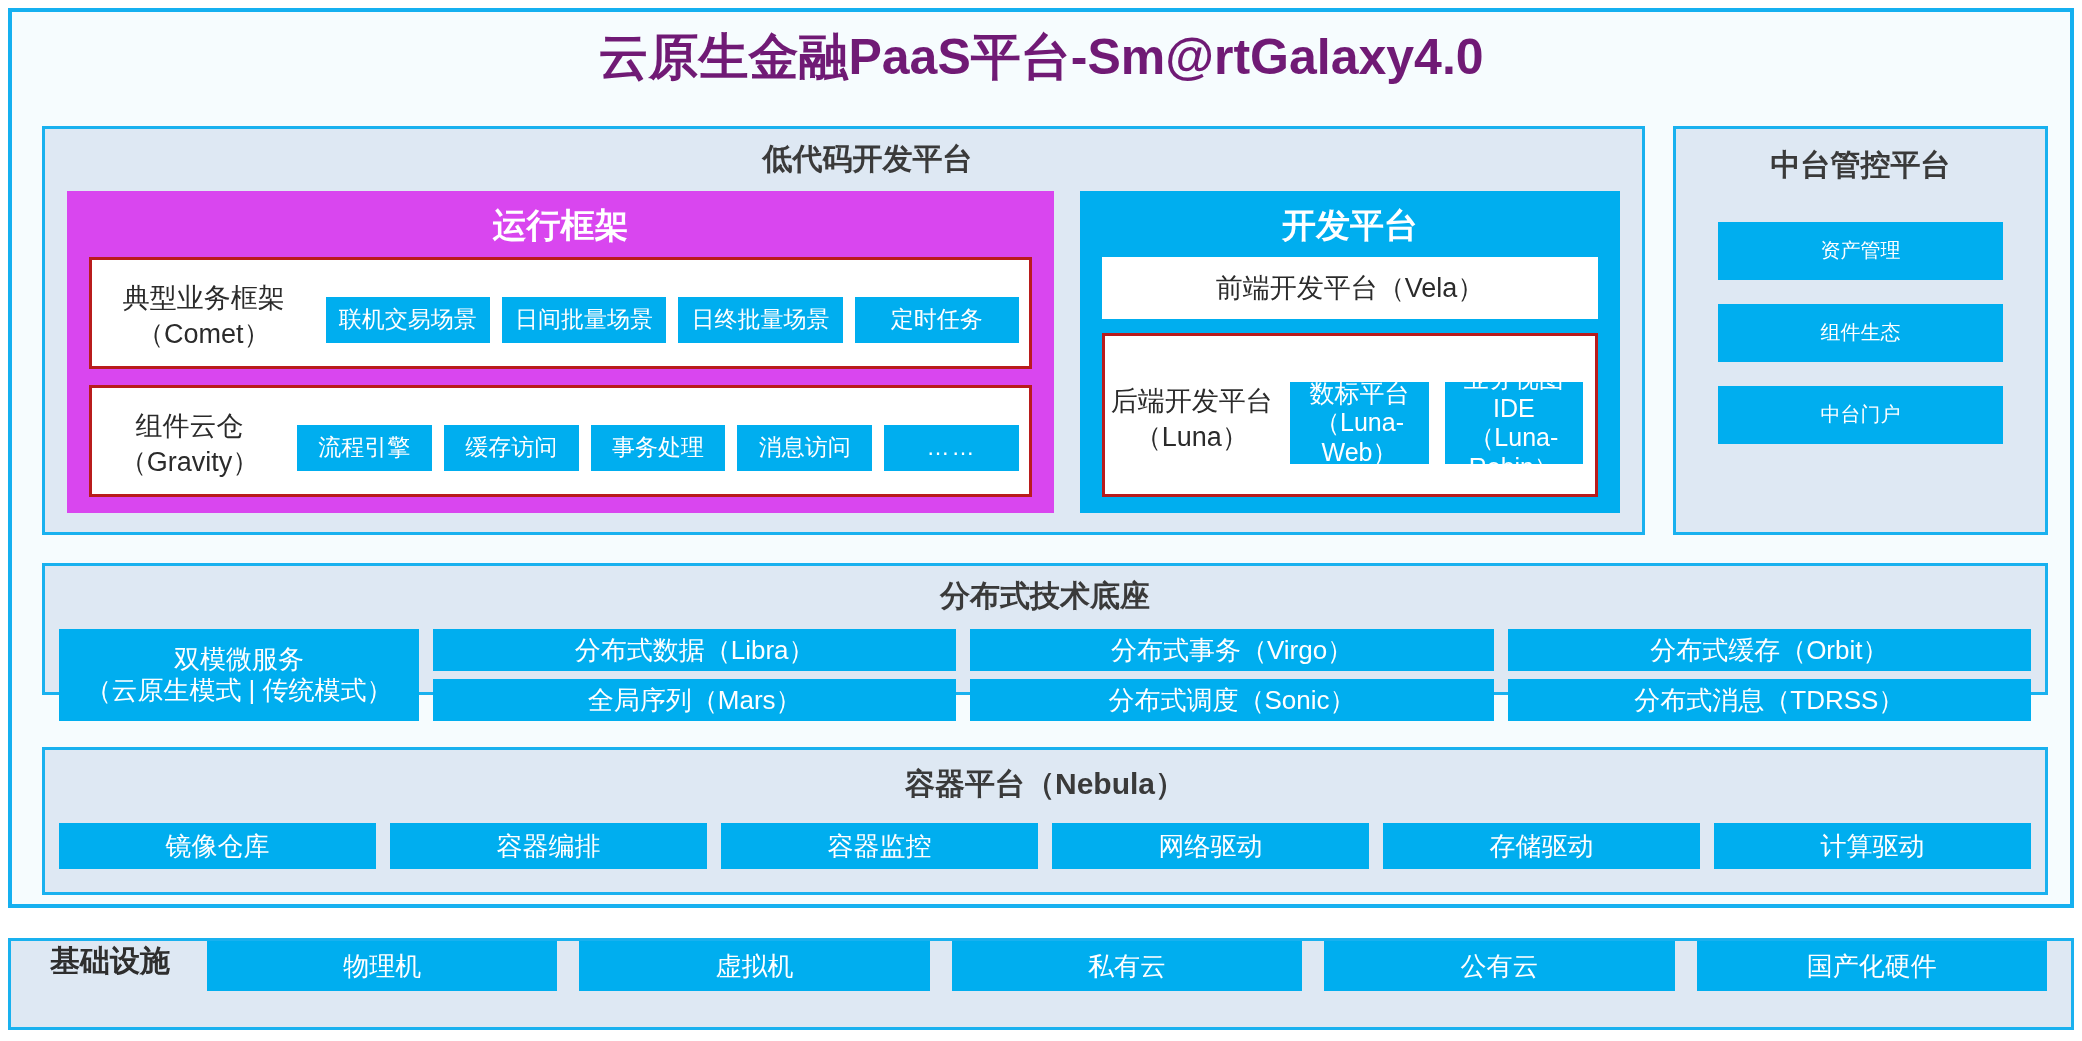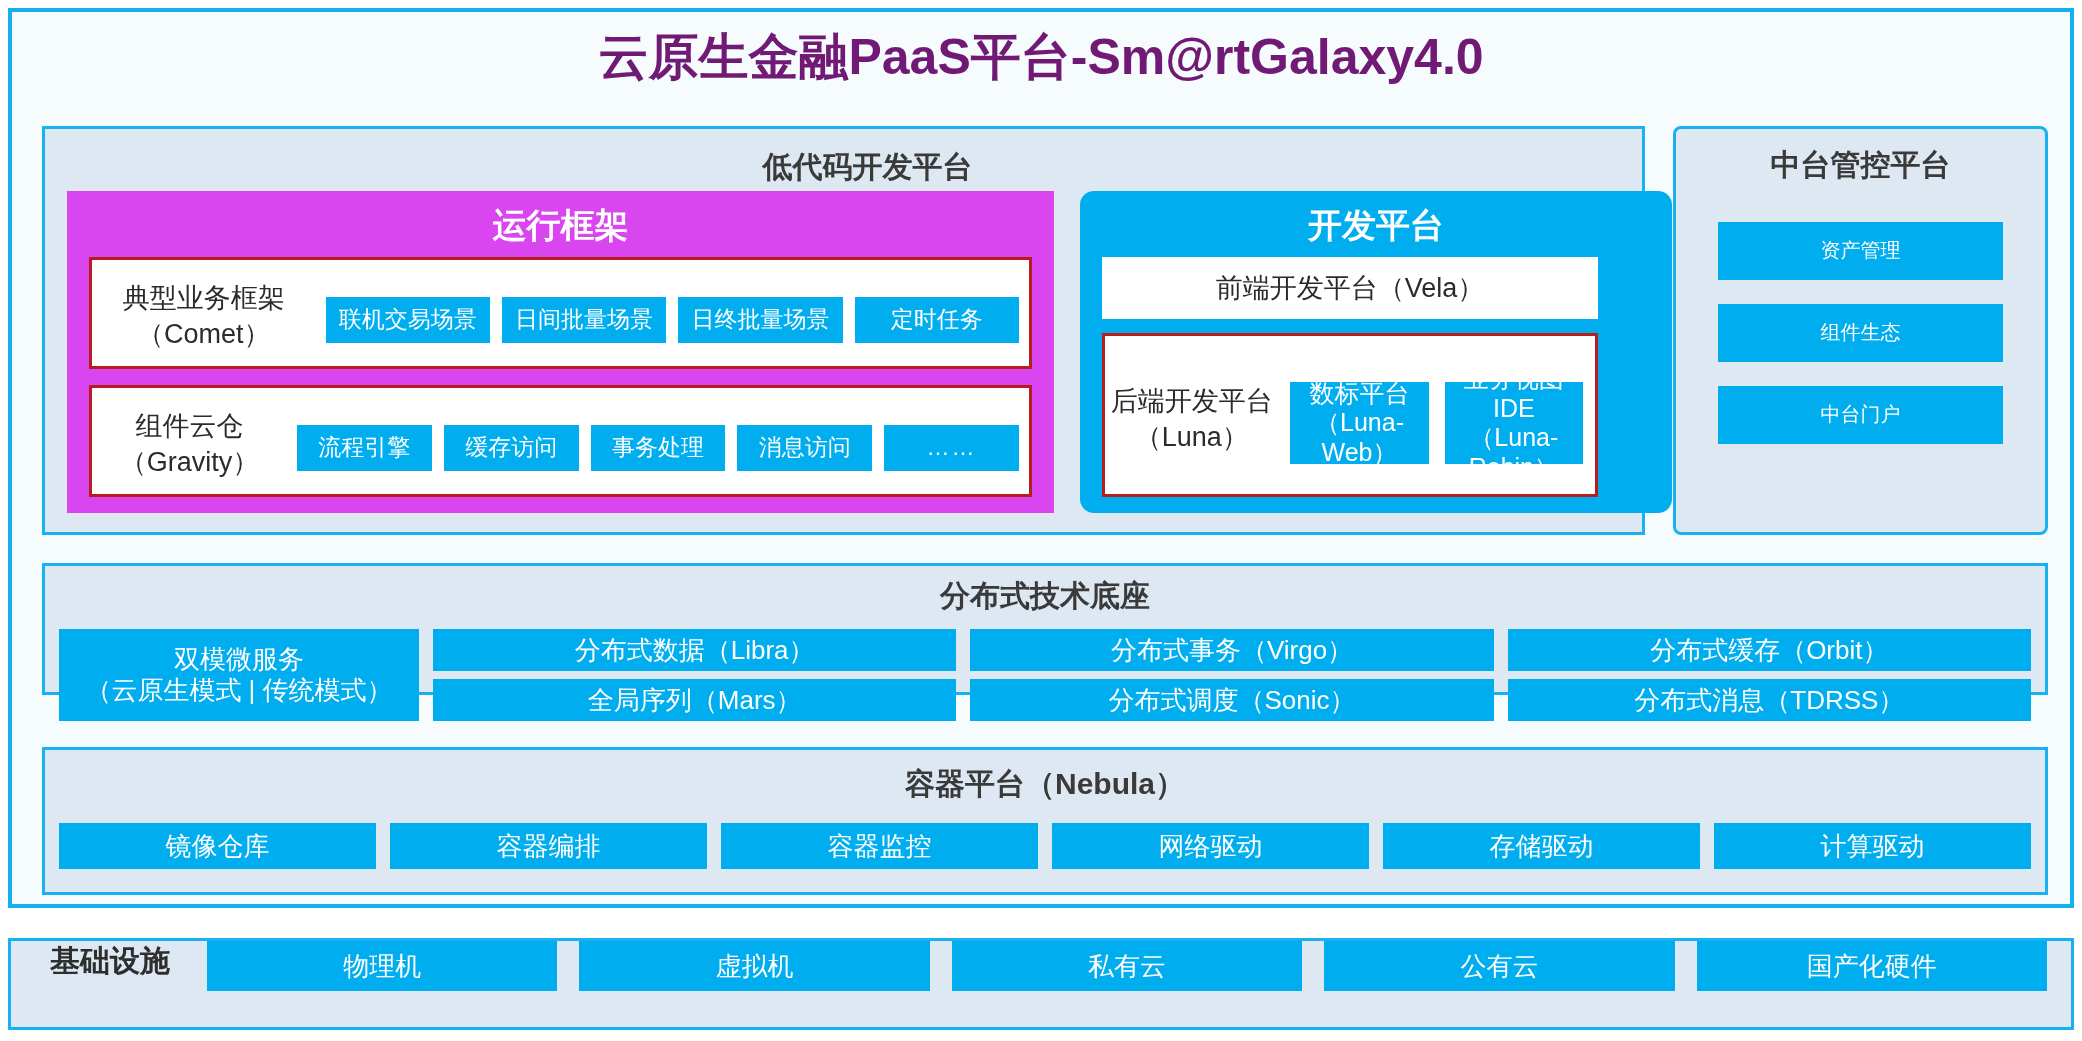--- a/index.html
+++ b/index.html
@@ -88,40 +88,39 @@
   }
 
   
   #lowcode-panel {
     position: absolute;
     left: 30px;
     top: 114px;
     width: 1603px;
     height: 409px;
   }
-  #lowcode-title { margin-top: 18px; padding-left: 48px; }
+  #lowcode-title { margin-top: 10px; padding-left: 48px; }
 
   #runtime-framework {
     position: absolute;
     left: 22px;
     top: 62px;
     width: 987px;
     height: 322px;
     background: #d946ef;
     box-sizing: border-box;
   }
   #dev-platform {
     position: absolute;
     left: 1035px;
     top: 62px;
-    width: 592px;
+    width: 540px;
     height: 322px;
     background: #00AEEF;
     box-sizing: border-box;
-    border-radius: 14px;
   }
   .section-heading {
     text-align: center;
     font-size: 34px;
     font-weight: bold;
     color: #ffffff;
     padding-top: 12px;
   }
 
   #comet-box {
@@ -179,21 +178,20 @@
   }
   #luna-chips .blue-box { height: 82px; font-size: 25px; flex: 1; }
 
   
   #midplat-panel {
     position: absolute;
     left: 1661px;
     top: 114px;
     width: 375px;
     height: 409px;
-    border-radius: 8px;
   }
   #midplat-title { margin-top: 16px; }
   #midplat-items {
     display: flex;
     flex-direction: column;
     gap: 24px;
     padding: 36px 42px 0 42px;
   }
   #midplat-items .blue-box { height: 58px; font-size: 20px; }
 

